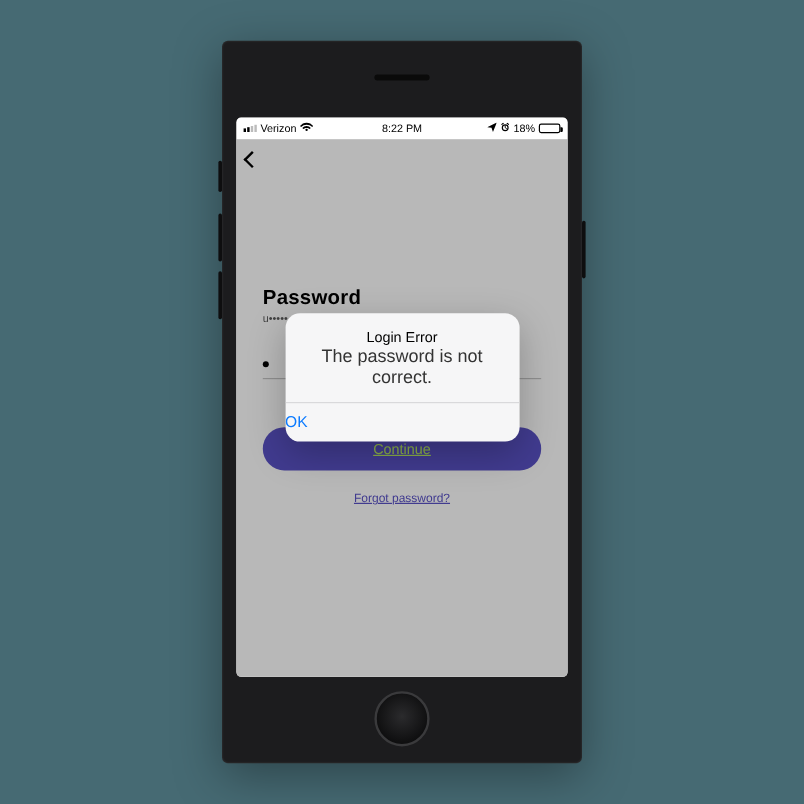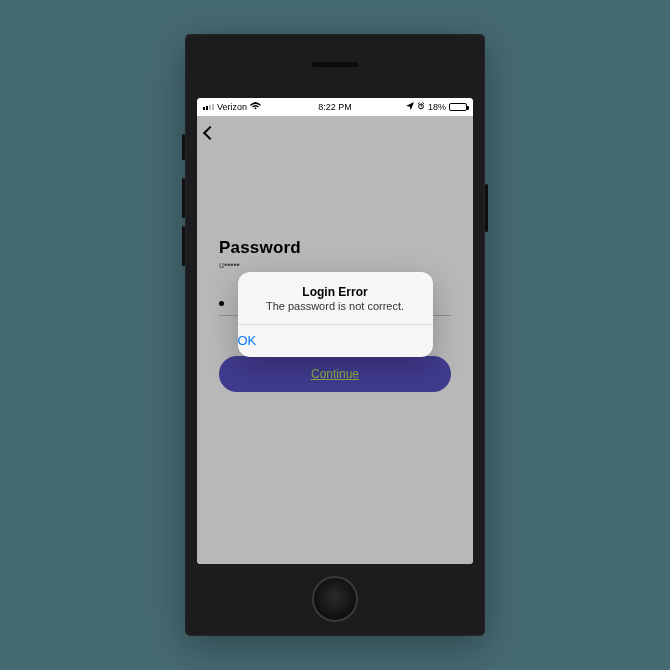--- a/index.html
+++ b/index.html
@@ -144,22 +144,22 @@
   }
   .alert {
     width: 195px;
     background: #f6f6f7;
     border-radius: 12px;
     overflow:hidden;
     box-shadow: 0 10px 30px rgba(0,0,0,.25);
     transform: translateY(-26px);
   }
   .alert-body{ padding: 13px 12px 12px; text-align:center; }
-  .alert-title{ font-size: 12px; font-weight:700; color:#000; }
-  .alert-msg{ font-size: 11px; color:#333; margin-top:1px; }
+  .alert-title{ font-size: 12px; font-weight:400; color:#000; }
+  .alert-msg{ font-size: 15px; color:#333; margin-top:1px; }
   .alert-sep{ height:1px; background:#d9d9db; }
   .alert-ok{
     height: 32px;
     display:flex;align-items:center;justify-content:flex-start;
     color:#0a7aff; font-size:13px; cursor:pointer;
   }
 
 </style>
 </head>
 <body>
@@ -217,20 +217,23 @@
         <div class="subtitle">u•••••</div>
 
         <div class="pw-field">
           <span class="pw-dot"></span>
         </div>
 
         <button class="primary-btn">
           <span>Continue</span>
         </button>
 
+        <div class="forgot">
+          <span>Forgot password?</span>
+        </div>
       </div>
 
       <div class="overlay">
         <div class="alert">
           <div class="alert-body">
             <div class="alert-title">Login Error</div>
             <div class="alert-msg">The password is not correct.</div>
           </div>
           <div class="alert-sep"></div>
           <div class="alert-ok">

